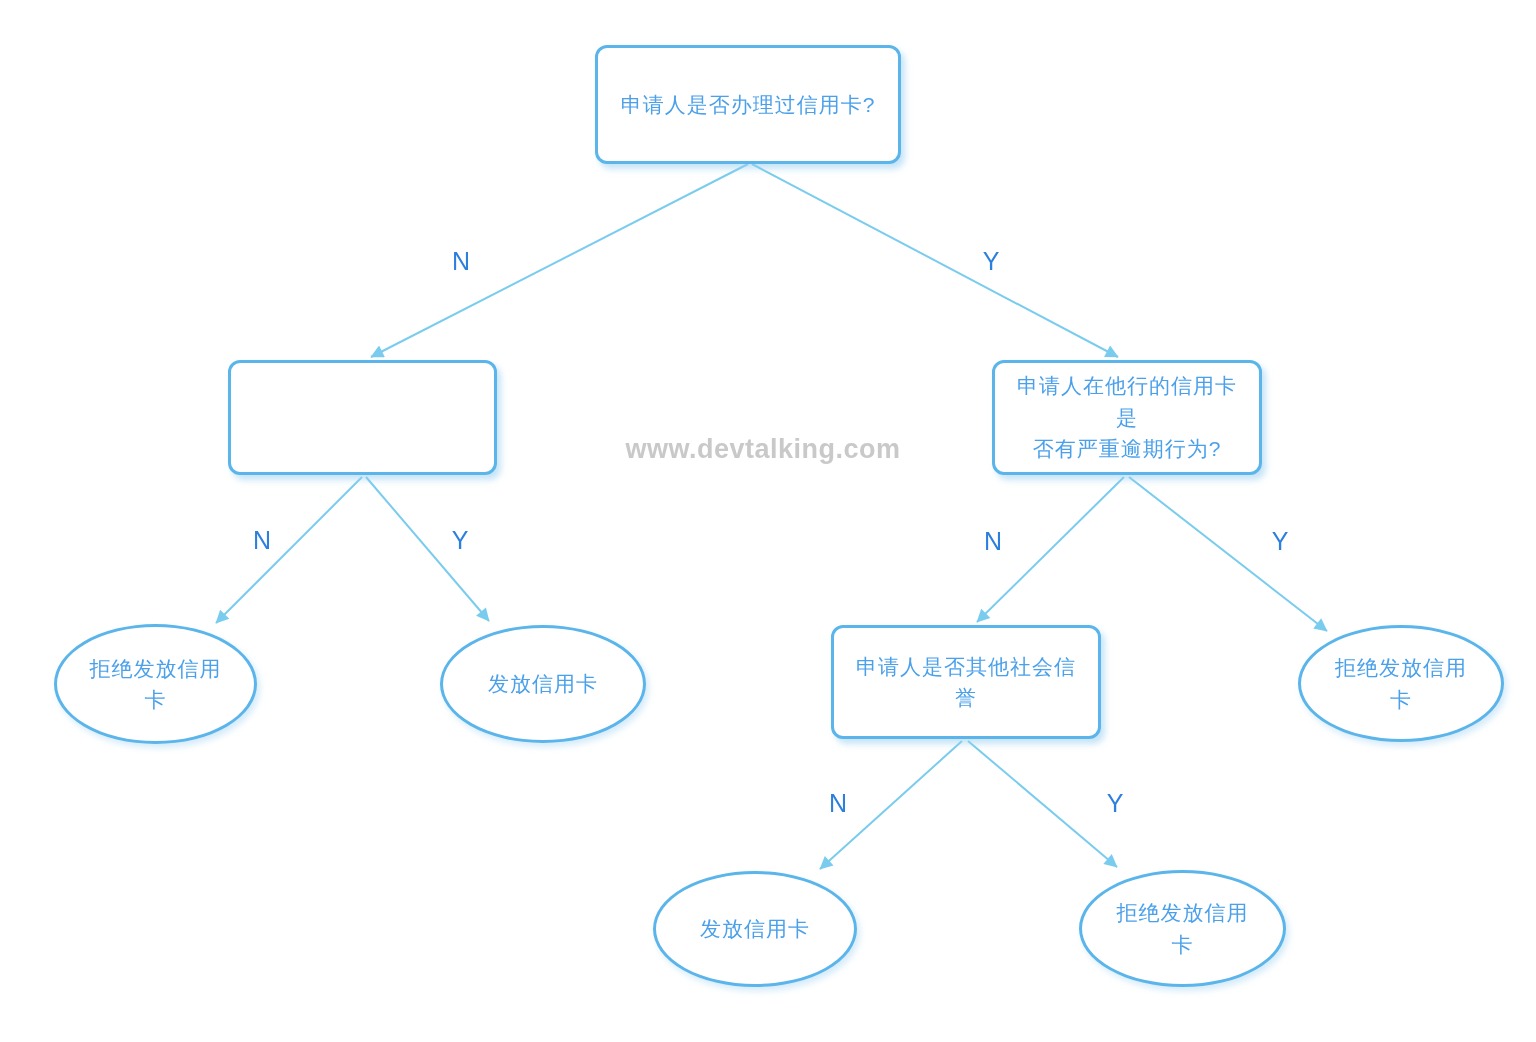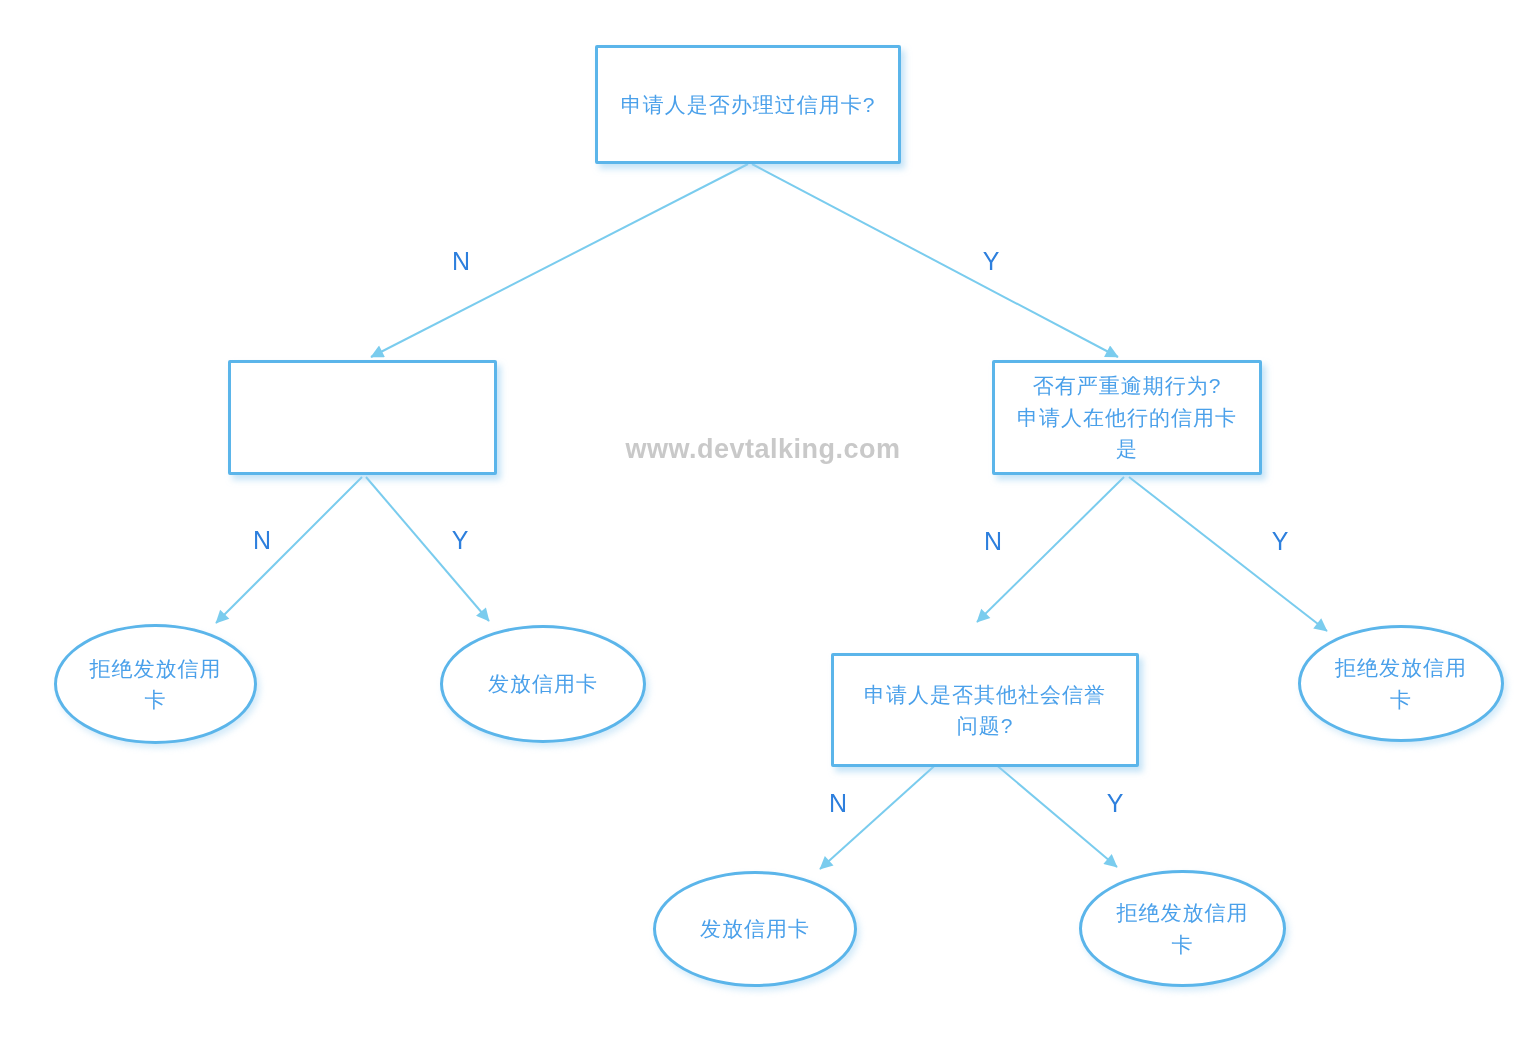--- a/index.html
+++ b/index.html
@@ -33,21 +33,21 @@
     position: absolute;
     display: flex;
     align-items: center;
     justify-content: center;
     text-align: center;
     box-sizing: border-box;
     background: #ffffff;
   }
   .node.rect {
     border: 3px solid var(--node-border, #5bb5ea);
-    border-radius: 2px;
+    border-radius: 12px;
     box-shadow: 4px 5px 6px rgba(151, 205, 240, 0.55);
   }
   .node.ellipse {
     border: 3px solid var(--node-border, #5bb5ea);
     border-radius: 50%;
     box-shadow: 3px 4px 6px rgba(151, 205, 240, 0.40);
   }
   .node .label {
     font-size: 21px;
     line-height: 1.5;
@@ -72,21 +72,21 @@
     font-weight: bold;
     letter-spacing: 0.5px;
     color: var(--watermark-color, #c9c9c9);
     white-space: nowrap;
   }
 
   
   #n-root     { left: 595px;  top: 45px;  width: 306px; height: 119px; }
   #n-company  { left: 228px;  top: 360px; width: 269px; height: 115px; }
   #n-overdue  { left: 992px;  top: 360px; width: 270px; height: 115px; }
-  #n-social   { left: 831px;  top: 625px; width: 308px; height: 114px; margin-top: 28px; }
+  #n-social   { left: 831px;  top: 625px; width: 270px; height: 114px; }
   #e-reject1  { left: 54px;   top: 624px; width: 203px; height: 120px; }
   #e-issue1   { left: 440px;  top: 625px; width: 206px; height: 118px; }
   #e-reject2  { left: 1298px; top: 625px; width: 206px; height: 117px; }
   #e-issue2   { left: 653px;  top: 871px; width: 204px; height: 116px; }
   #e-reject3  { left: 1079px; top: 870px; width: 207px; height: 117px; }
 
   
   #el-0 { left: 461px;  top: 261px; }
   #el-1 { left: 991px;  top: 261px; }
   #el-2 { left: 262px;  top: 540px; }
@@ -123,29 +123,28 @@
     </div>
   </div>
 
   <div id="n-company" class="node rect">
     <div class="label">
     </div>
   </div>
 
   <div id="n-overdue" class="node rect">
     <div class="label">
+      <span class="line">申请人在他行的信用卡是</span>
       <span class="line">否有严重逾期行为?</span>
-      <span class="line">申请人在他行的信用卡是</span>
     </div>
   </div>
 
   <div id="n-social" class="node rect">
     <div class="label">
       <span class="line">申请人是否其他社会信誉</span>
-      <span class="line">问题?</span>
     </div>
   </div>
 
   <div id="e-reject1" class="node ellipse">
     <div class="label">
       <span class="line">拒绝发放信用</span>
       <span class="line">卡</span>
     </div>
   </div>
 

